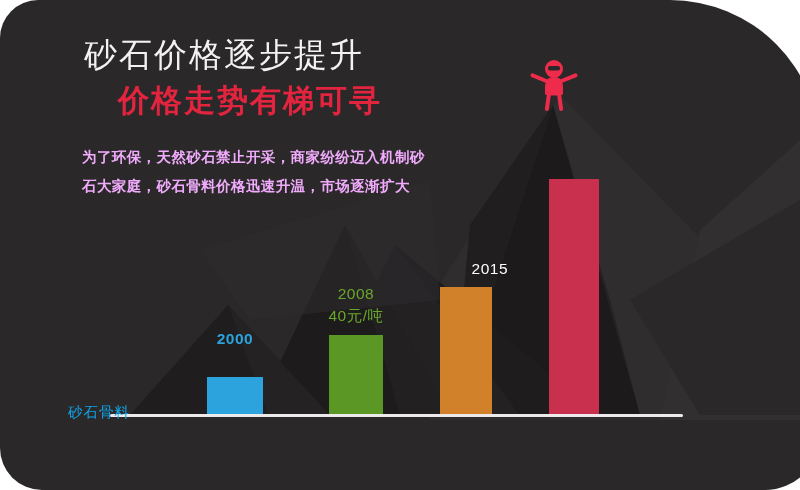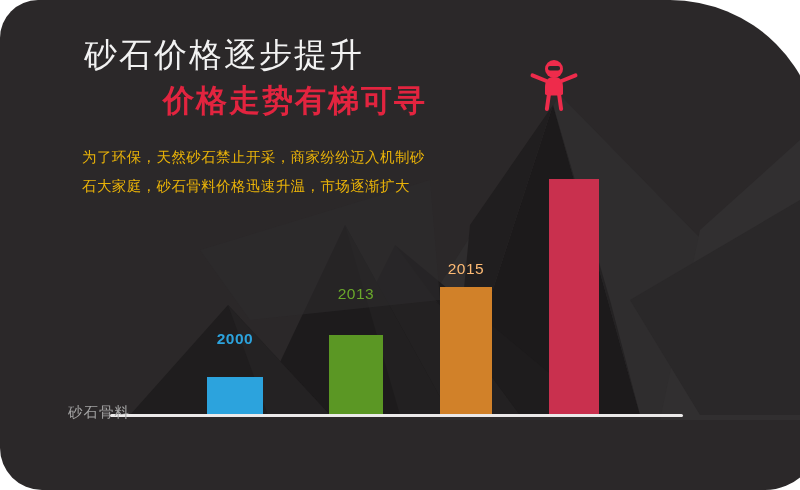--- a/index.html
+++ b/index.html
@@ -23,35 +23,35 @@
 
   
   .headline{
     position:absolute;left:84px;top:34px;
     font-size:33px;line-height:1.25;color:#f2f2f2;letter-spacing:2px;
     white-space:nowrap;font-weight:400;
   }
   .subhead{
     position:absolute;left:118px;top:82px;
     font-size:31px;line-height:1.25;color:#e2243f;letter-spacing:2px;
-    white-space:nowrap;font-weight:700;margin-left:45px;
+    white-space:nowrap;font-weight:700;
   }
   .para{
     position:absolute;left:82px;top:143px;width:352px;
-    font-size:14.5px;line-height:2.0;color:#eab308;letter-spacing:.4px;
+    font-size:14.5px;line-height:2.0;color:#f0abfc;letter-spacing:.4px;font-weight:bold;
   }
 
   
   .baseline{
     position:absolute;left:110px;top:414px;width:573px;height:3px;
     background:#eceaea;border-radius:2px;
   }
   .axis-label{
     position:absolute;left:68px;top:403px;
-    font-size:14.5px;color:#a3a3a3;letter-spacing:1px;white-space:nowrap;
+    font-size:14.5px;color:#0ea5e9;letter-spacing:1px;white-space:nowrap;
   }
 
   
   .bar{position:absolute;bottom:0;}
   .bars{position:absolute;left:0;top:0;width:800px;height:415px;}
 
   .lbl{
     position:absolute;text-align:center;font-size:15.5px;line-height:1.45;
     white-space:nowrap;letter-spacing:.5px;
   }
@@ -109,25 +109,26 @@
 
     <div class="bars">
 
       <div class="bar" style="left:207px;width:56px;height:38px;background:#2ca3dd;"></div>
       <div class="lbl" style="left:193px;top:328px;width:84px;color:#2ca3dd;font-weight:bold;">
         <div>2000</div>
       </div>
 
       <div class="bar" style="left:329px;width:54px;height:80px;background:#5b9724;"></div>
       <div class="lbl" style="left:314px;top:283px;width:84px;color:#6aa82b;">
-        <div>2013</div>
+        <div>2008</div>
+        <div>40元/吨</div>
       </div>
 
       <div class="bar" style="left:440px;width:52px;height:128px;background:#d18129;"></div>
-      <div class="lbl" style="left:424px;top:258px;width:84px;color:#fdba74;">
+      <div class="lbl" style="left:424px;top:258px;width:84px;color:#ffffff;text-align:right;">
         <div>2015</div>
       </div>
 
       <div class="bar" style="left:549px;width:50px;height:236px;background:#c9304e;"></div>
 
     </div>
 
     <div class="baseline"></div>
     <div class="axis-label">砂石骨料</div>
 

